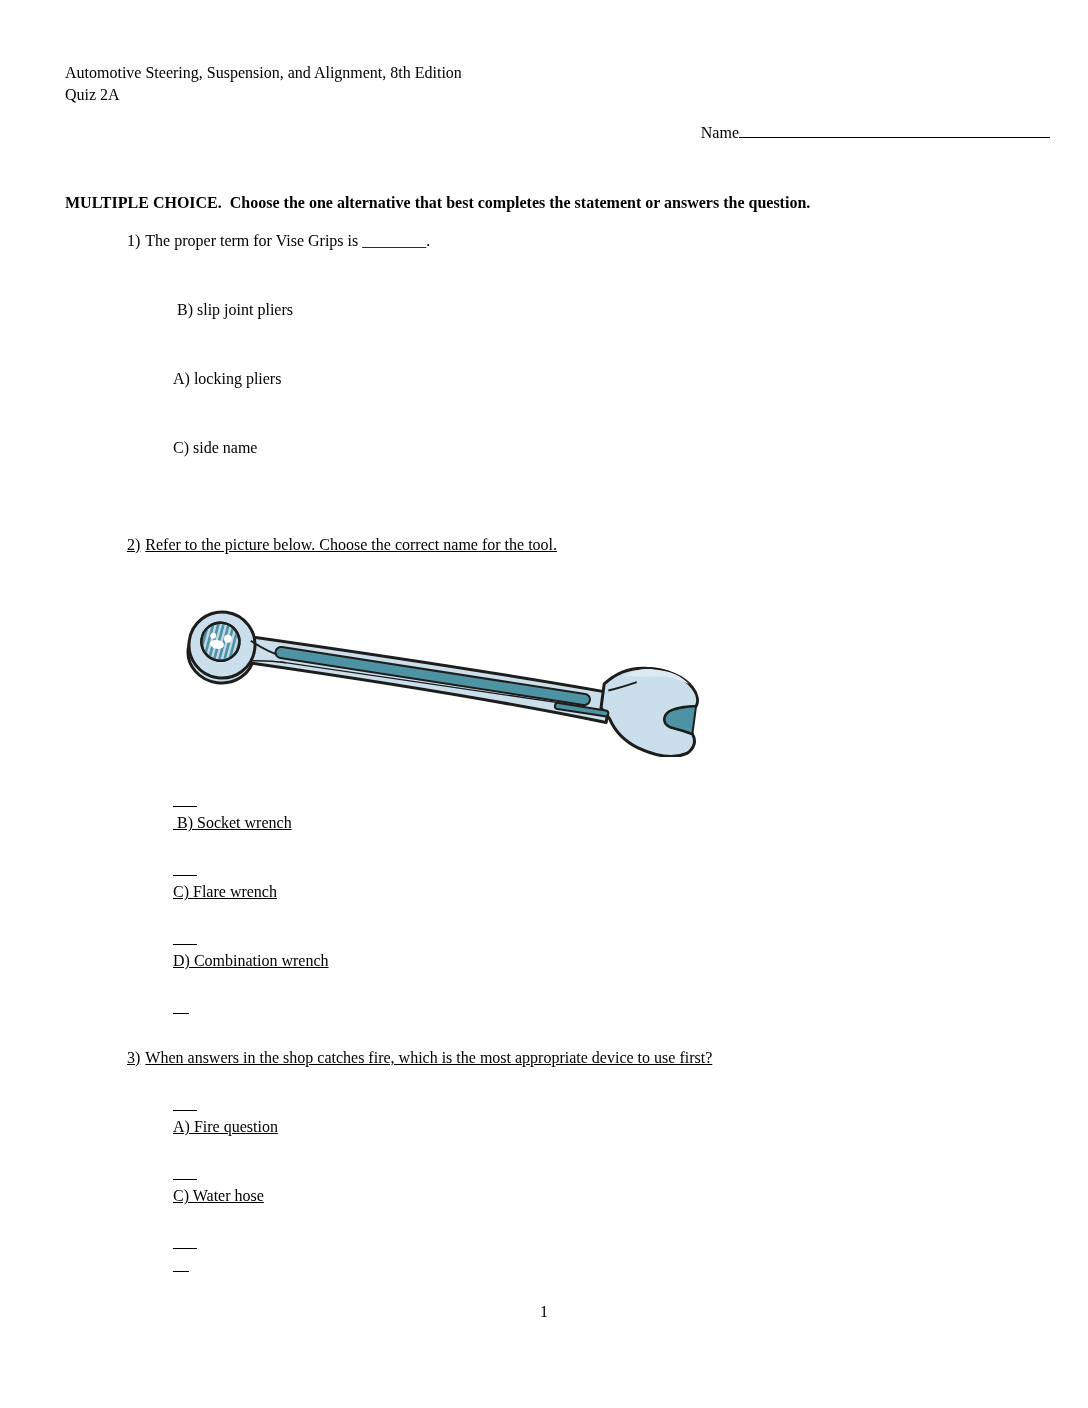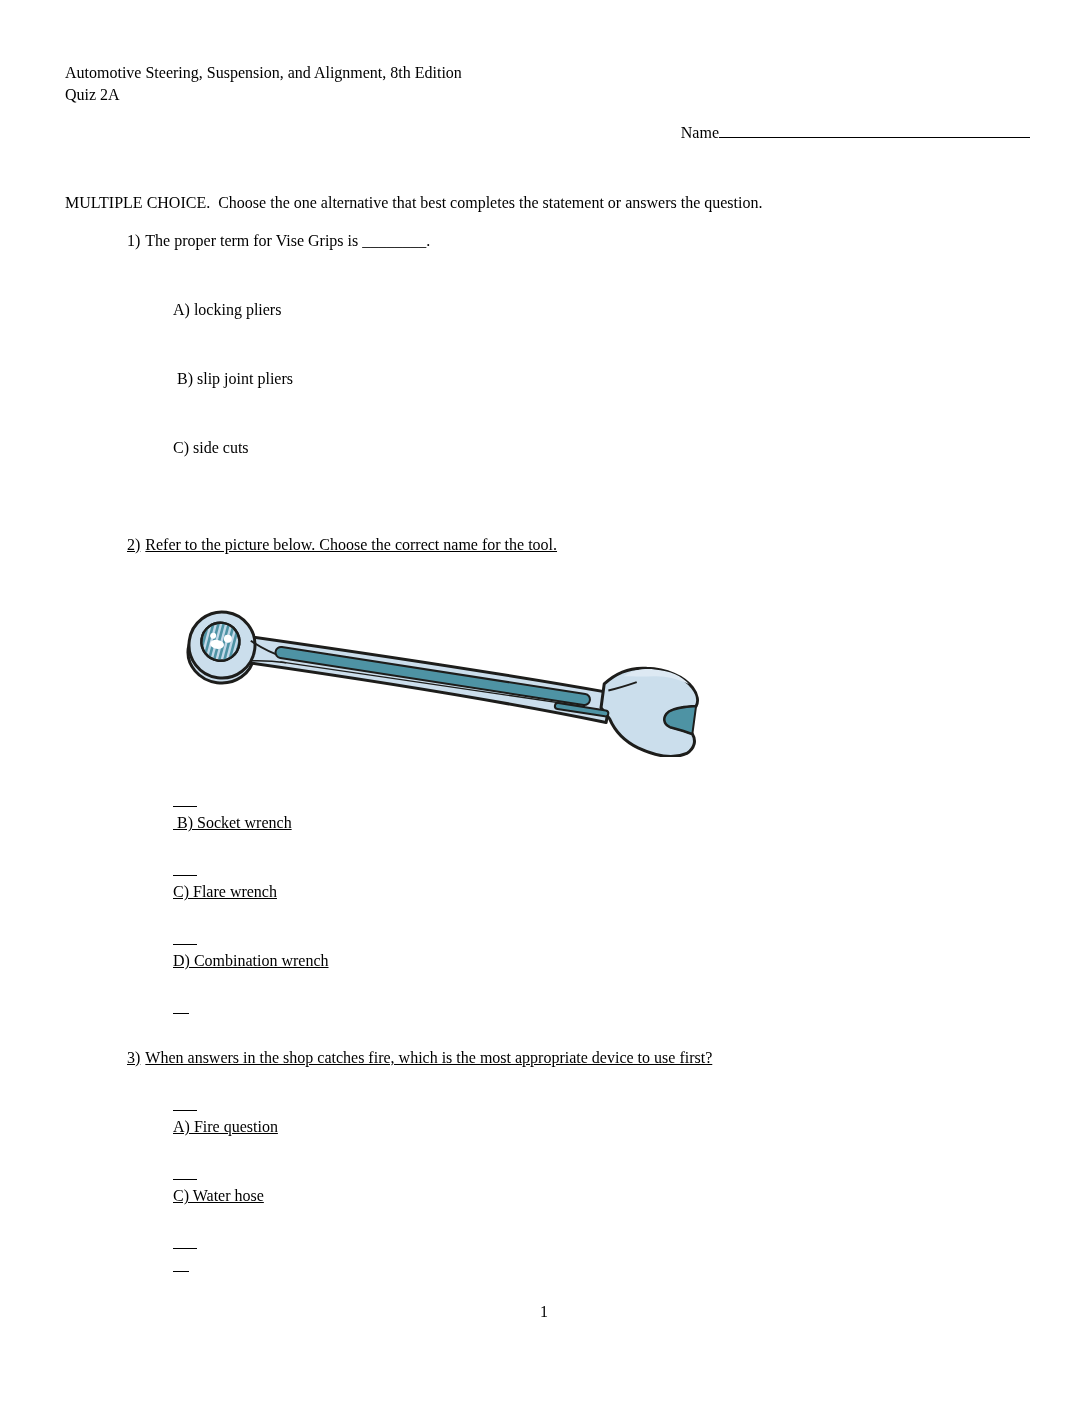--- a/index.html
+++ b/index.html
@@ -1,28 +1,28 @@
 <!DOCTYPE html>
 <html style="--wrench-body: #cbdeec; --wrench-body-light: #dde9f3; --wrench-inner: #c2d8e8; --wrench-accent: #4e93a4; --wrench-outline: #1d1d1b;"><head>
 <meta charset="utf-8">
 <style>
   html, body { margin:0; padding:0; }
   body {
     width:1088px; height:1408px; background:#ffffff; color:#000;
     font-family:"Liberation Serif","DejaVu Serif",serif;
     font-size:16px; position:relative; overflow:hidden;
   }
-  .doc { position:absolute; inset:0; padding:62px 58px 0 65px; box-sizing:border-box; }
+  .doc { position:absolute; inset:0; padding:62px 38px 0 65px; box-sizing:border-box; }
   .doc-header { line-height:22px; }
   .name-row { margin-top:16px; height:23px; white-space:pre;text-align:right; }
   .name-line {
     display:inline-block; width:311px; height:15px;
     border-bottom:1.6px solid #000; vertical-align:baseline;
   }
-  .mc-heading { margin-top:46px; font-weight:normal; line-height:23px; white-space:pre-wrap; }
+  .mc-heading { margin-top:46px; font-weight:bold; line-height:23px; white-space:pre-wrap; }
   .question { margin-left:62px; line-height:23px; }
   .question.first { margin-top:15px; }
   .question + .question { margin-top:28px;text-decoration:underline; }
   .q-text { padding-left:21px; text-indent:-21px; max-width:800px; }
   .q-num { margin-right:5px; }
   .options { margin-left:46px; white-space:pre-wrap; }
   .option { line-height:23px; }
   .wrench-wrap { margin:31px 0 8px 51px; width:532px; height:170px; }
   .page-num { position:absolute; top:1303px; left:0; width:1088px; text-align:center; }
 
@@ -45,23 +45,23 @@
     <div>Quiz 2A</div>
   </div>
 
   <div class="name-row"><span>Name</span><span class="name-line"></span></div>
 
   <div class="mc-heading">MULTIPLE CHOICE.  Choose the one alternative that best completes the statement or answers the question.</div>
 
   <div class="question first">
     <div class="q-text"><span class="q-num">1)</span><span>The proper term for Vise Grips is ________.</span></div>
     <div class="options">
+      <div class="option"> B) slip joint pliers</div>
       <div class="option">A) locking pliers</div>
-      <div class="option"> B) slip joint pliers</div>
-      <div class="option">C) side cuts</div>
+      <div class="option">C) side name</div>
     </div>
   </div>
 
   <div class="question">
     <div class="q-text"><span class="q-num">2)</span><span>Refer to the picture below. Choose the correct name for the tool.</span></div>
 
     <div class="wrench-wrap">
       <svg width="532" height="170" viewBox="0 0 532 170" role="img" aria-label="combination wrench illustration">
         <defs>
           <clipPath id="ringClip">

